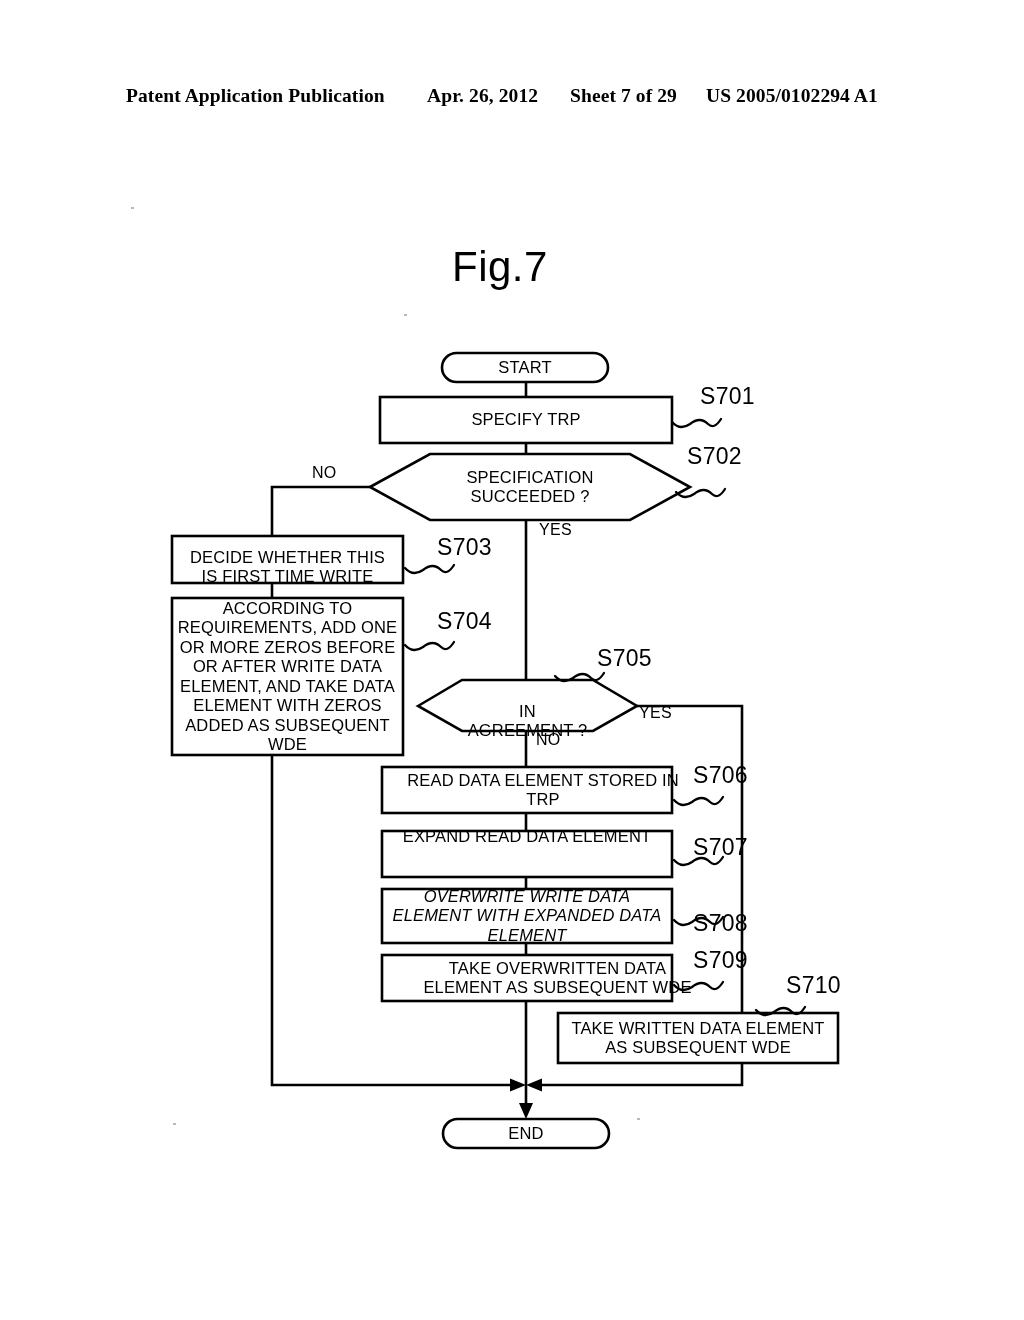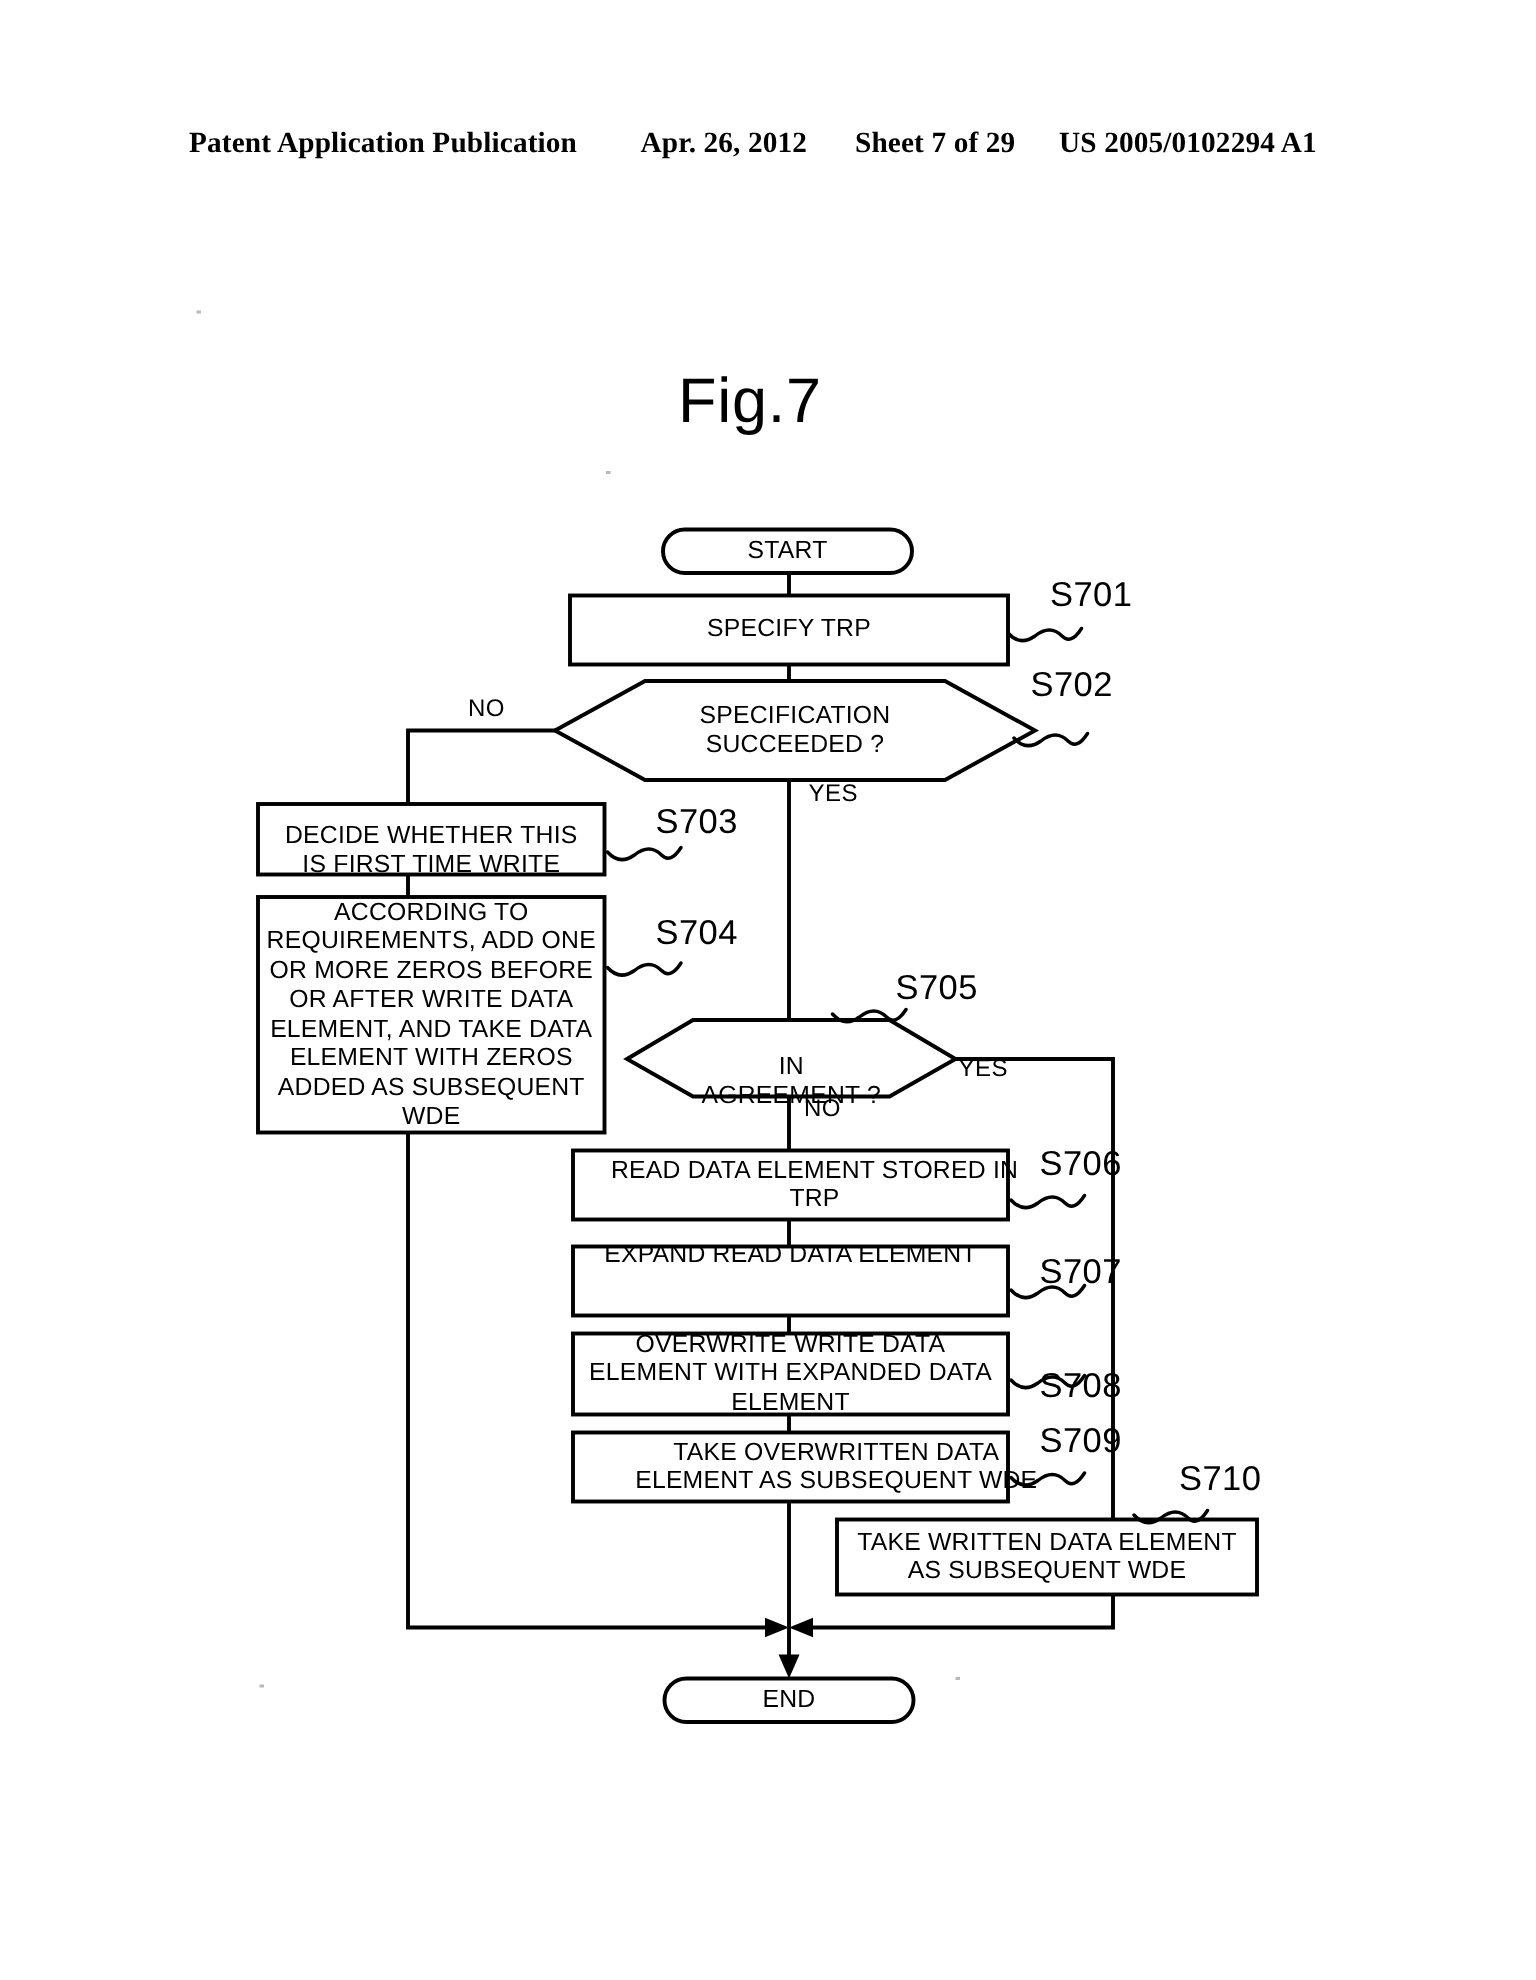--- a/index.html
+++ b/index.html
@@ -222,21 +222,21 @@
 </div>
 
 <div class="node-text" style="left:382px; top:767px; width:290px; height:46px;margin-left:16px;">
   <span>READ DATA ELEMENT STORED IN<br>TRP</span>
 </div>
 
 <div class="node-text" style="left:382px; top:809px; width:290px; height:56px;">
   <span>EXPAND READ DATA ELEMENT</span>
 </div>
 
-<div class="node-text" style="left:382px; top:889px; width:290px; height:54px;">
+<div class="node-text" style="left:382px; top:889px; width:290px; height:54px;font-style:italic;">
   <span>OVERWRITE WRITE DATA<br>ELEMENT WITH EXPANDED DATA<br>ELEMENT</span>
 </div>
 
 <div class="node-text" style="left:382px; top:955px; width:351px; height:46px;">
   <span>TAKE OVERWRITTEN DATA<br>ELEMENT AS SUBSEQUENT WDE</span>
 </div>
 
 <div class="node-text" style="left:558px; top:1013px; width:280px; height:50px;">
   <span>TAKE WRITTEN DATA ELEMENT<br>AS SUBSEQUENT WDE</span>
 </div>

